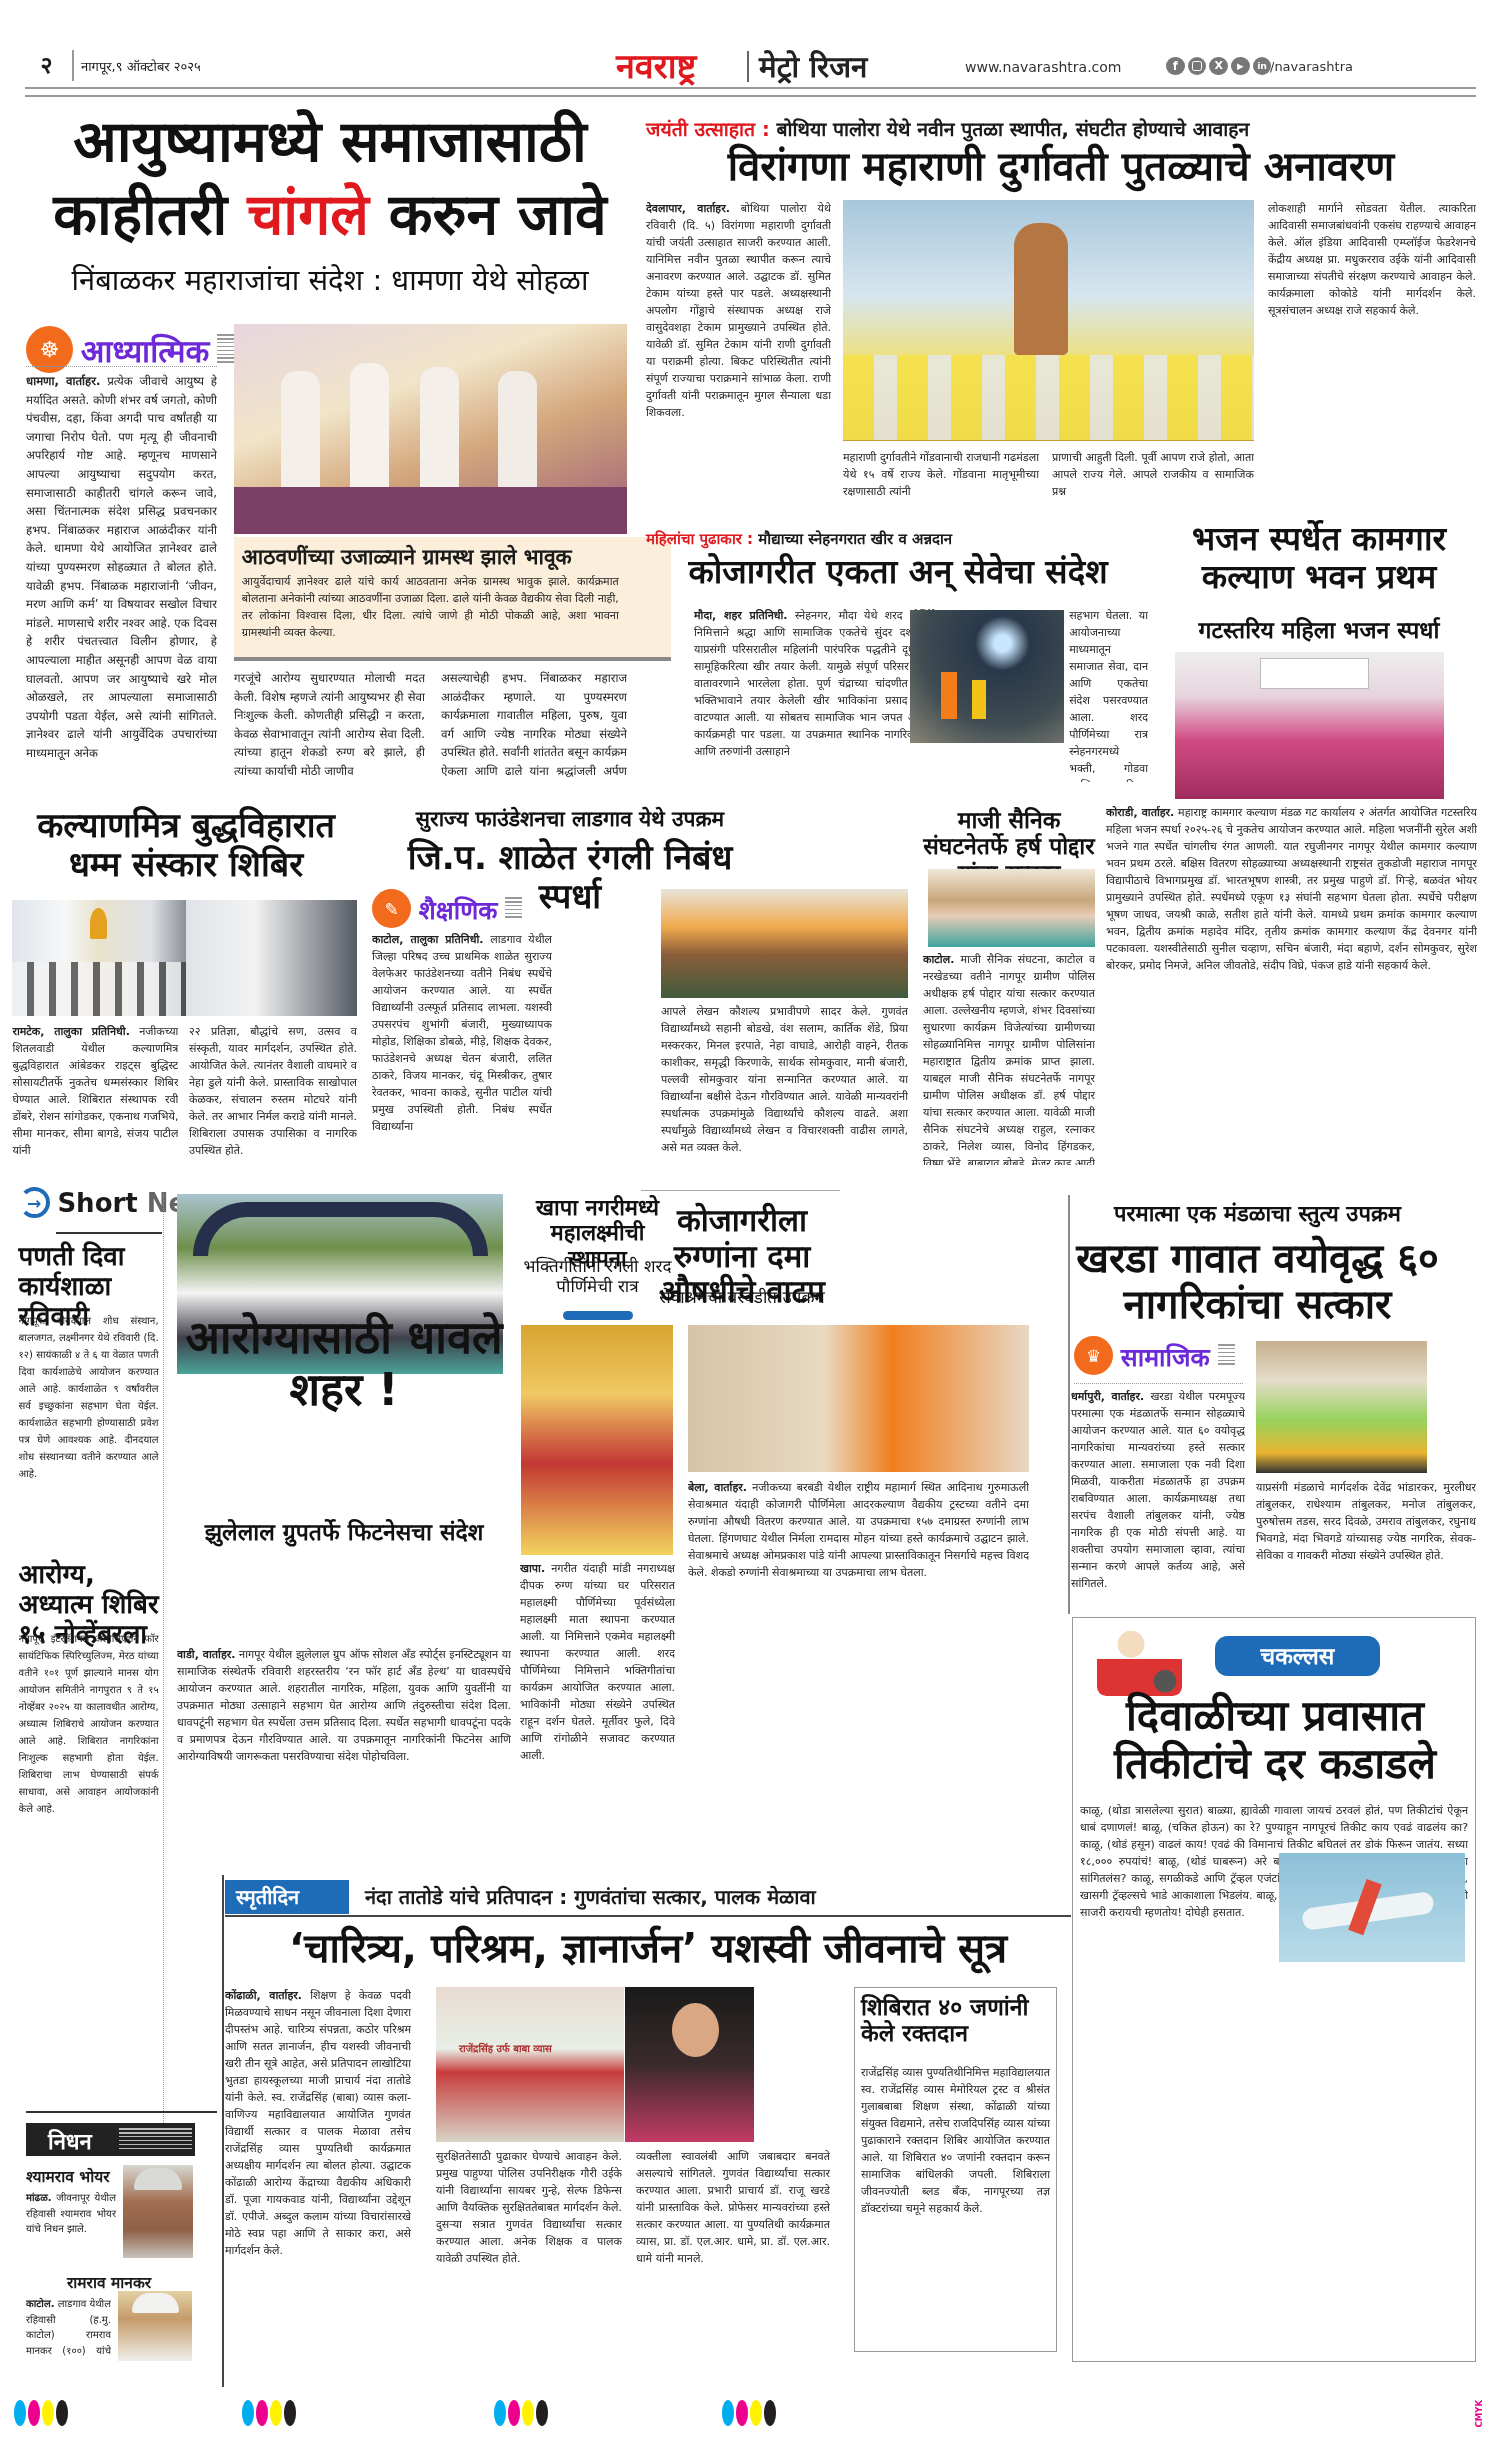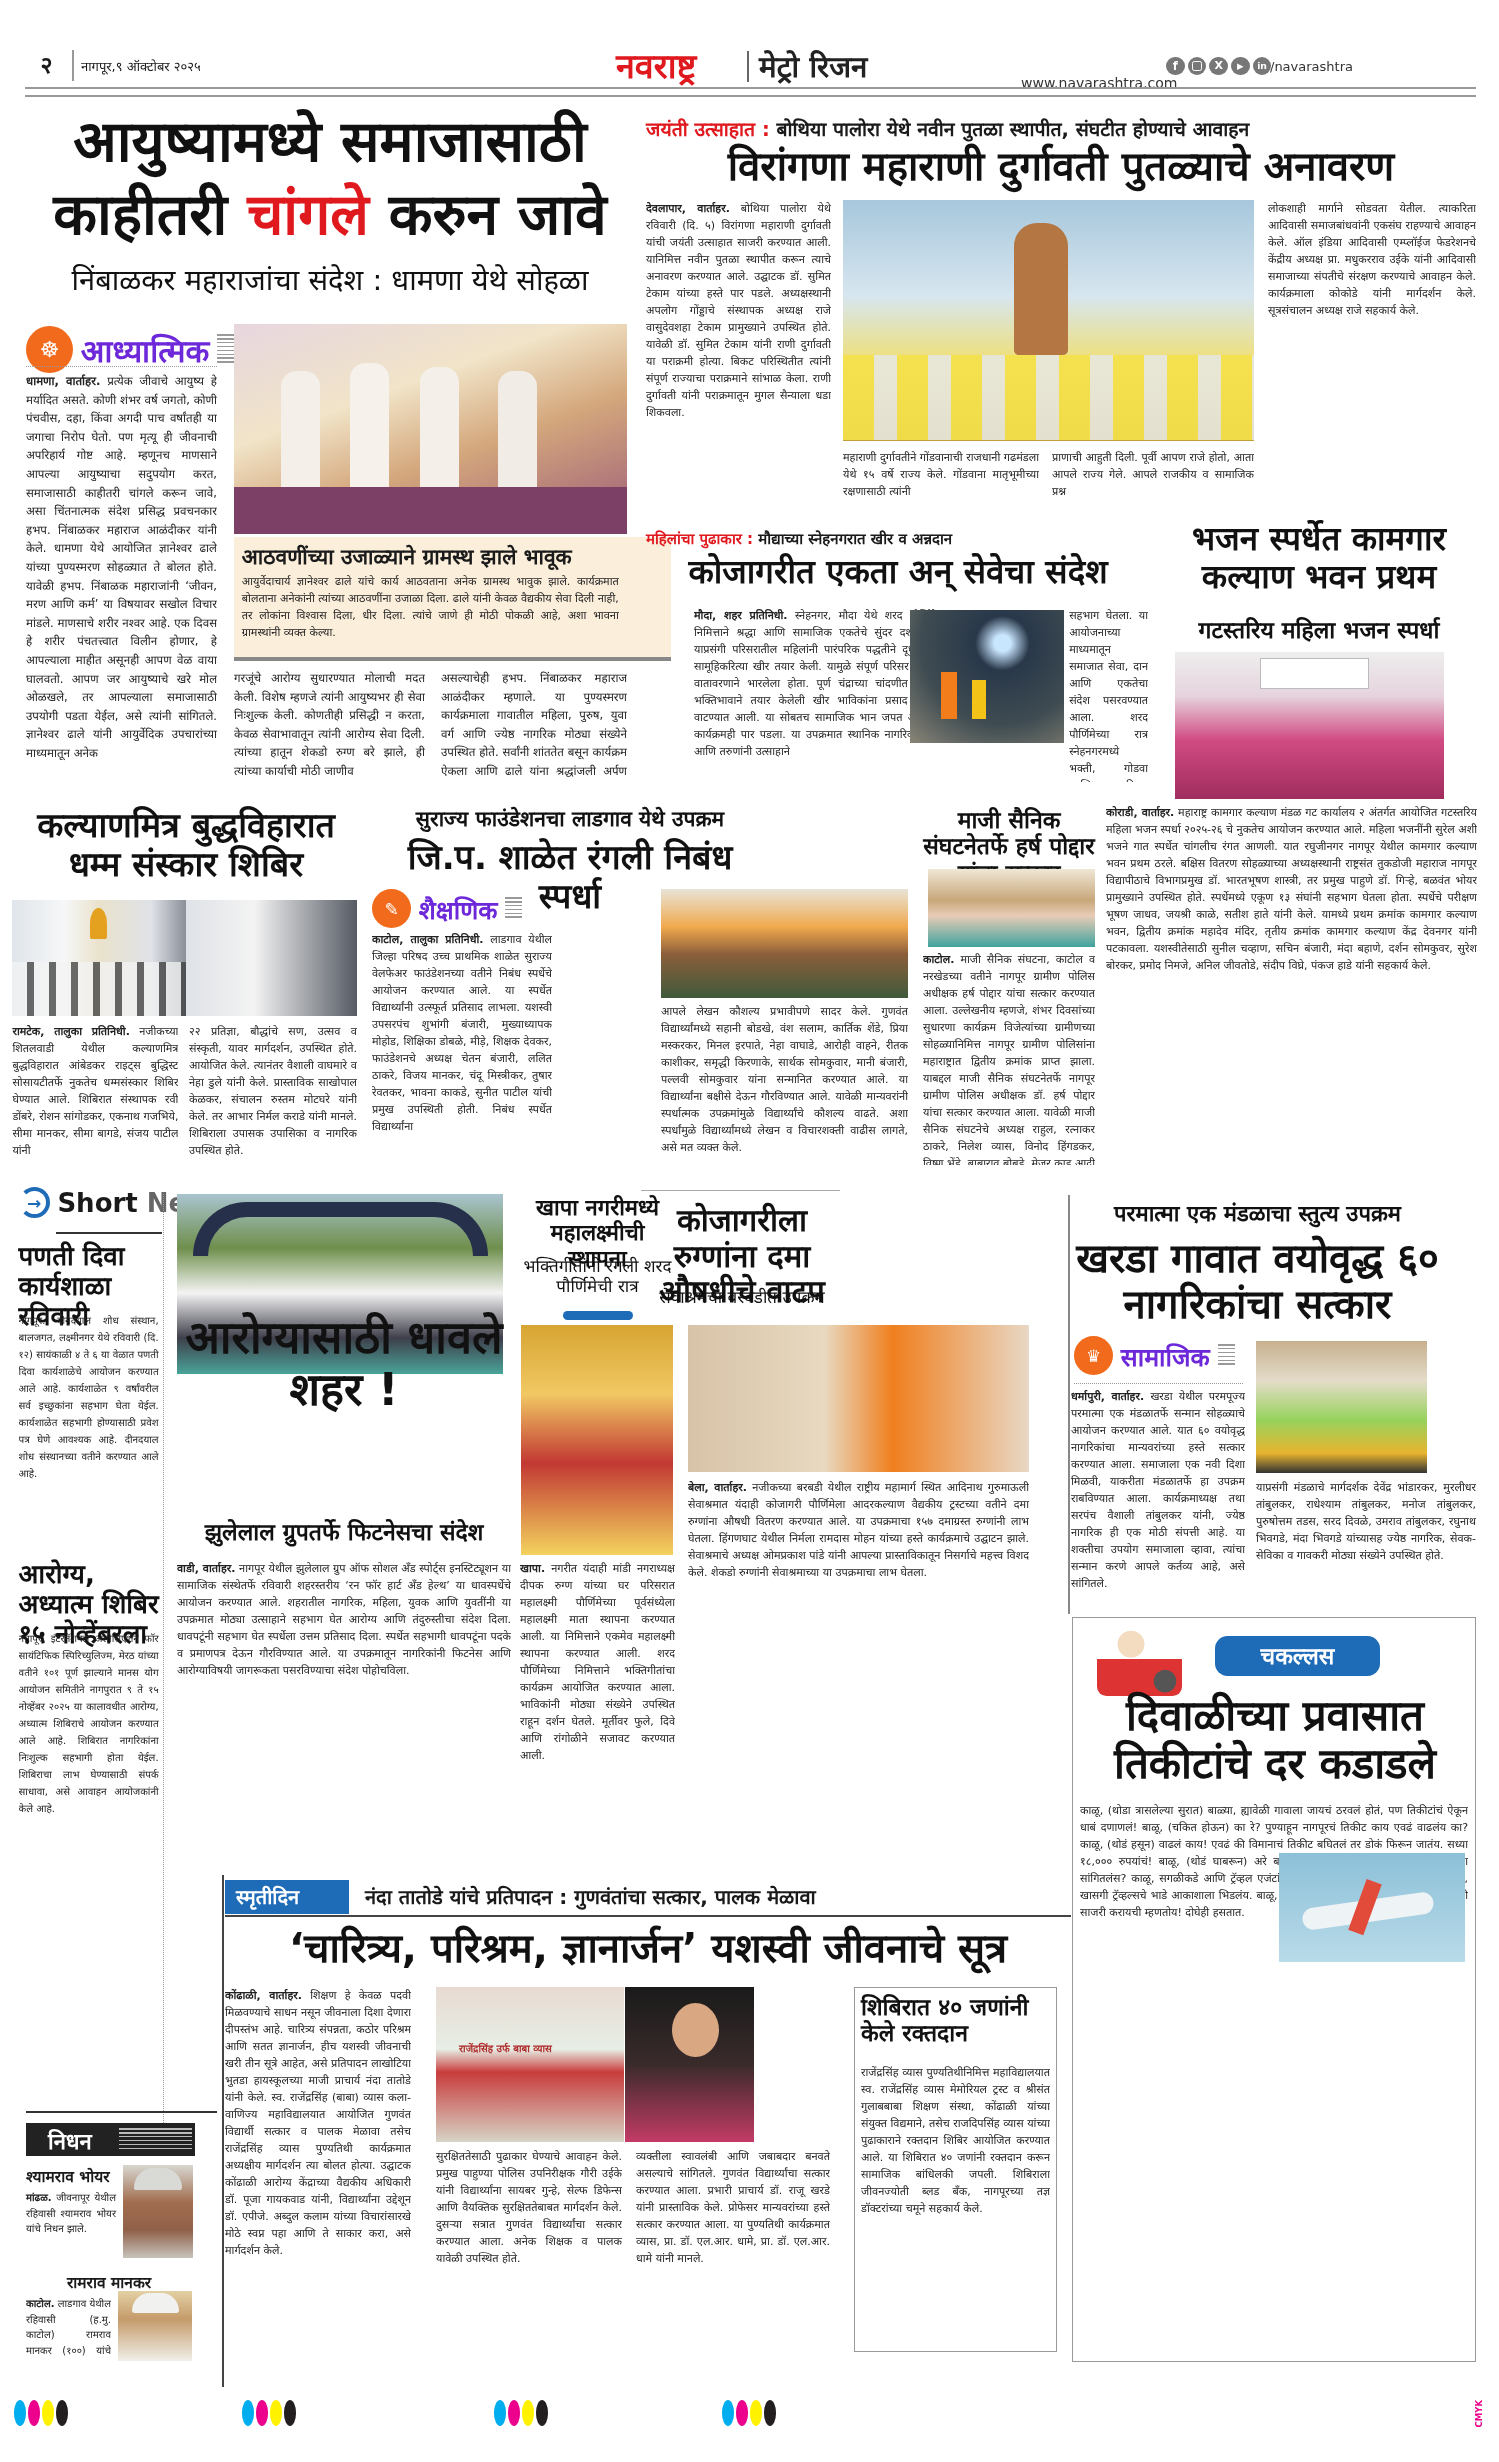--- a/index.html
+++ b/index.html
@@ -26,21 +26,21 @@
 </head>
 <body>
 
 <div class="abs" style="left:25px;top:45px;width:1451px;height:45px;">
   <span class="abs" style="left:15.5px;top:3.1px;font-size:23px;font-weight:bold;">२</span>
   <div class="abs" style="left:47px;top:4.7px;width:1.6px;height:31px;background:#999;"></div>
   <span class="abs" style="left:56px;top:12.4px;font-size:13px;">नागपूर,९ ऑक्टोबर २०२५</span>
   <span class="abs" style="left:591px;top:-3.1px;font-size:34px;font-weight:bold;color:#e0191f;">नवराष्ट्र</span>
   <div class="abs" style="left:722px;top:6.2px;width:2.3px;height:31px;background:#666;"></div>
   <span class="abs" style="left:734px;top:0px;font-size:29.5px;font-weight:bold;color:#222;">मेट्रो रिजन</span>
-  <span class="abs" style="left:996px;top:14px;font-size:14px;color:#333;margin-top:16px;">www.navarashtra.com</span>
+  <span class="abs" style="left:940px;top:14px;font-size:14px;color:#333;">www.navarashtra.com</span>
   <div class="abs" style="left:1141px;top:11.6px;display:flex;gap:3.1px;">
     <span style="width:18.6px;height:18.6px;border-radius:50%;background:#777;color:#fff;font-size:11.6px;font-weight:bold;text-align:center;line-height:18.6px;">f</span>
     <span style="width:18.6px;height:18.6px;border-radius:50%;background:#777;display:flex;align-items:center;justify-content:center;">
         <span style="width:9.3px;height:9.3px;border:1.6px solid #fff;border-radius:2.3px;"></span>
       </span>
     <span style="width:18.6px;height:18.6px;border-radius:50%;background:#777;color:#fff;font-size:11px;font-weight:bold;text-align:center;line-height:18.6px;">X</span>
     <span style="width:18.6px;height:18.6px;border-radius:50%;background:#777;color:#fff;font-size:8.5px;text-align:center;line-height:18.6px;">▶</span>
     <span style="width:18.6px;height:18.6px;border-radius:50%;background:#777;color:#fff;font-size:9.3px;font-weight:bold;text-align:center;line-height:18.6px;">in</span>
   </div>
   <span class="abs" style="left:1245px;top:14px;font-size:13px;color:#333;">/navarashtra</span>
@@ -164,21 +164,21 @@
 <div class="hl" style="left:18.6px;top:1242px;width:140px;font-size:26px;text-align:left;">पणती दिवा कार्यशाळा रविवारी</div>
 <div class="abs body-text" style="left:18.6px;top:1312px;width:140px;height:233px;overflow:hidden;font-size:10px;line-height:17px;">नागपूर. दीनदयाल शोध संस्थान, बालजगत, लक्ष्मीनगर येथे रविवारी (दि. १२) सायंकाळी ४ ते ६ या वेळात पणती दिवा कार्यशाळेचे आयोजन करण्यात आले आहे. कार्यशाळेत ९ वर्षांवरील सर्व इच्छुकांना सहभाग घेता येईल. कार्यशाळेत सहभागी होण्यासाठी प्रवेश पत्र घेणे आवश्यक आहे. दीनदयाल शोध संस्थानच्या वतीने करण्यात आले आहे.</div>
 <div class="hl" style="left:18.6px;top:1560px;width:140px;font-size:26px;text-align:left;">आरोग्य, अध्यात्म शिबिर १५ नोव्हेंबरला</div>
 <div class="abs body-text" style="left:18.6px;top:1630px;width:140px;height:481px;overflow:hidden;font-size:10px;line-height:17px;">नागपूर. इंटरनॅशनल असोसिएशन फॉर सायंटिफिक स्पिरिच्युलिज्म, मेरठ यांच्या वतीने १०१ पूर्ण झाल्याने मानस योग आयोजन समितीने नागपुरात ९ ते १५ नोव्हेंबर २०२५ या कालावधीत आरोग्य, अध्यात्म शिबिराचे आयोजन करण्यात आले आहे. शिबिरात नागरिकांना निःशुल्क सहभागी होता येईल. शिबिराचा लाभ घेण्यासाठी संपर्क साधावा, असे आवाहन आयोजकांनी केले आहे.</div>
 
 <div class="photo" style="left:177px;top:1194px;width:326px;height:180px;background:linear-gradient(180deg,#a9c4cf 0%,#6f8f4c 30%,#f4f4f4 55%,#3e3f4a 80%,#4aa49a 100%);">
   <div class="abs" style="left:15.5px;top:7.8px;width:295px;height:54px;border:15.5px solid #26304b;border-bottom:none;border-radius:155px 155px 0 0;"></div>
 </div>
 <div class="hl" style="left:177px;top:1312px;width:334px;font-size:45px;">आरोग्यासाठी धावले शहर !</div>
 <div class="hl" style="left:177px;top:1519px;width:334px;font-size:23px;">झुलेलाल ग्रुपतर्फे फिटनेसचा संदेश</div>
-<div class="abs body-text" style="left:177px;top:1560px;width:334px;height:310px;overflow:hidden;font-size:11px;line-height:17px;">
+<div class="abs body-text" style="left:177px;top:1646px;width:334px;height:310px;overflow:hidden;font-size:11px;line-height:17px;">
   <b>वाडी, वार्ताहर.</b>
   <span>नागपूर येथील झुलेलाल ग्रुप ऑफ सोशल अँड स्पोर्ट्स इनस्टिट्यूशन या सामाजिक संस्थेतर्फे रविवारी शहरस्तरीय ‘रन फॉर हार्ट अँड हेल्थ’ या धावस्पर्धेचे आयोजन करण्यात आले. शहरातील नागरिक, महिला, युवक आणि युवतींनी या उपक्रमात मोठ्या उत्साहाने सहभाग घेत आरोग्य आणि तंदुरुस्तीचा संदेश दिला. धावपटूंनी सहभाग घेत स्पर्धेला उत्तम प्रतिसाद दिला. स्पर्धेत सहभागी धावपटूंना पदके व प्रमाणपत्र देऊन गौरविण्यात आले. या उपक्रमातून नागरिकांनी फिटनेस आणि आरोग्याविषयी जागरूकता पसरविण्याचा संदेश पोहोचविला.</span>
 </div>
 
 <div class="hl" style="left:520px;top:1195px;width:155px;font-size:22px;">खापा नगरीमध्ये महालक्ष्मीची स्थापना</div>
 <div class="hl" style="left:520px;top:1257px;width:155px;font-size:17px;font-weight:normal;">भक्तिगीतांनी रंगली शरद पौर्णिमेची रात्र</div>
 <div class="abs" style="left:563px;top:1311px;width:70px;height:9.3px;border-radius:4.7px;background:#1e6bb8;"></div>
 <div class="photo" style="left:521px;top:1325px;width:152px;height:230px;background:linear-gradient(180deg,#d7a532 0%,#f1c863 30%,#c23833 60%,#f3d35e 100%);"></div>
 <div class="abs body-text" style="left:520px;top:1560px;width:155px;height:310px;overflow:hidden;font-size:11px;line-height:17px;">
   <b>खापा.</b>

